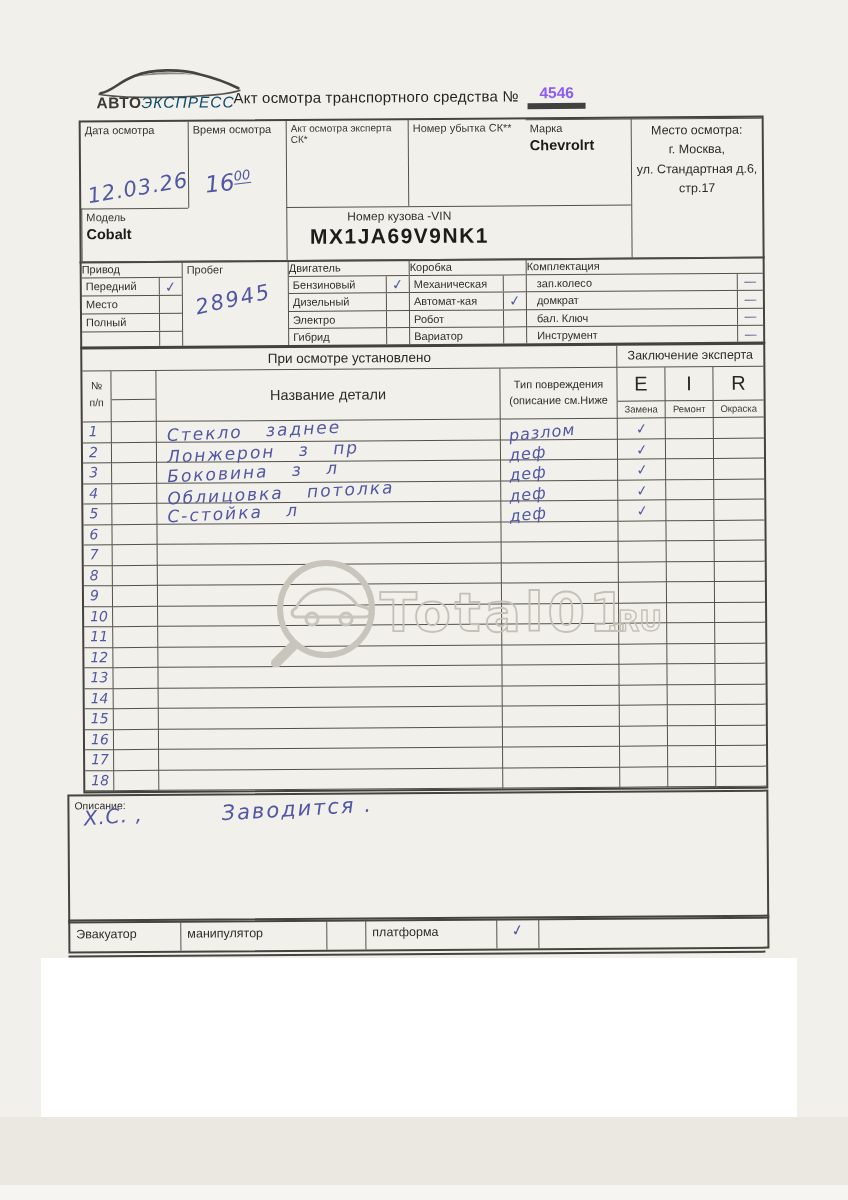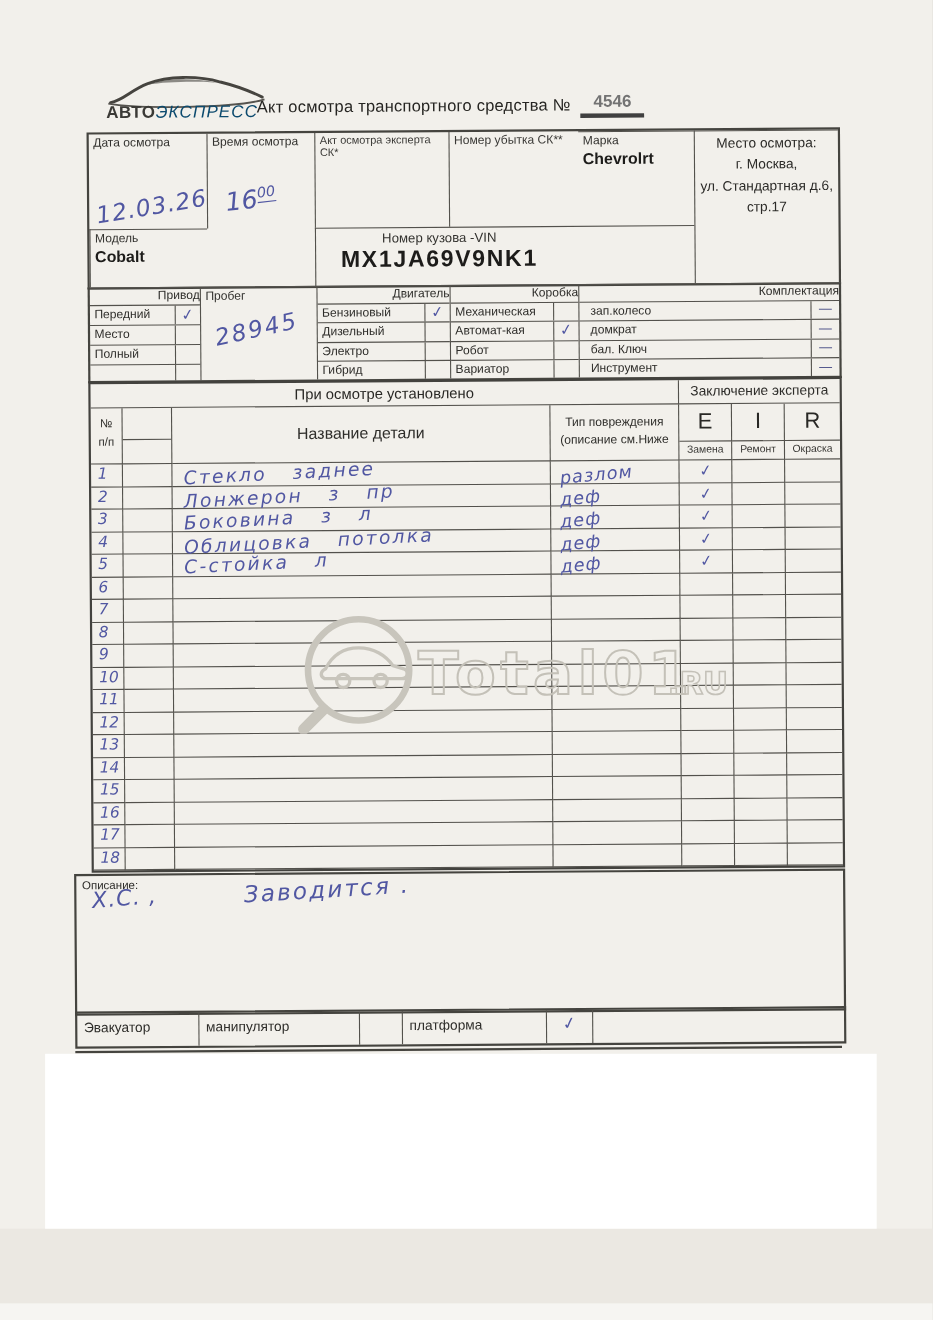--- a/index.html
+++ b/index.html
@@ -15,43 +15,43 @@
   .chk{font-family:"DejaVu Sans",sans-serif;font-weight:bold;font-style:italic;
        color:#5157a2;display:inline-block;transform:rotate(-8deg);font-size:14px;line-height:1;}
   .dash{font-family:"DejaVu Sans",sans-serif;color:#565a8e;font-size:13px;line-height:1;}
 
   
   .logo{left:94px;top:56px;width:160px;height:56px;}
   .brand{left:100px;top:92px;font-size:15.5px;letter-spacing:.5px;color:#3b3a36;white-space:nowrap;}
   .brand .b1{font-weight:bold;}
   .brand .b2{font-style:italic;font-weight:300;letter-spacing:1px;color:#0c4a6e;}
   .title{left:237px;top:88px;font-size:15px;color:#262522;letter-spacing:.2px;}
-  .title-num{left:531px;top:85px;font-size:15.5px;font-weight:bold;color:#737373;
-    border-bottom:4px solid #404040;padding:0 12px 1px 12px;}
+  .title-num{left:531px;top:85px;font-size:15.5px;font-weight:bold;color:#8b5cf6;
+    border-bottom:6px solid #404040;padding:0 12px 1px 12px;}
 
   
   .gridA{left:82px;top:118px;width:681px;border:2px solid #45443f;display:grid;
     grid-template-columns:107px 98px 122px 118px 105px auto;grid-template-rows:86px 53px;background:transparent;}
   .gridA>div{position:relative;border-left:1px solid #53514c;border-top:1px solid #53514c;padding:2px 4px;}
   .gridA>div.nl{border-left:none;} .gridA>div.nt{border-top:none;}
   .cell-place{grid-column:6;grid-row:1/3;text-align:center;font-size:12.5px;line-height:1.55;padding-top:16px;color:#2c2b28;}
   .cell-vin{grid-column:3/6;grid-row:2;text-align:center;}
   .vin-lbl{font-size:12px;transform:translateX(-60px);color:#33322f;}
   .vin-val{font-size:21px;font-weight:bold;letter-spacing:1.5px;color:#1d1c1a;transform:translateX(-60px);margin-top:1px;}
   .ingos-val{position:absolute;left:0;right:4px;bottom:8px;text-align:center;font-size:20px;font-weight:bold;color:#1d1c1a;}
   .mk-val{font-size:14.5px;font-weight:bold;color:#1d1c1a;margin-top:3px;}
   .date-hw{position:absolute;left:6px;bottom:8px;font-size:21px;transform:rotate(-9deg);letter-spacing:1px;white-space:nowrap;}
   .time-hw{position:absolute;left:16px;bottom:12px;font-size:23px;transform:rotate(-6deg);}
   .time-hw sup{font-size:13px;border-bottom:1.5px solid #5157a2;vertical-align:9px;}
 
   
   .gridB{left:82px;top:259px;width:681px;height:84px;border:2px solid #45443f;border-top:1px solid #53514c;display:flex;}
   .vcol{position:relative;border-left:1px solid #53514c;display:flex;flex-direction:column;}
   .vcol:first-child{border-left:none;}
-  .vhdr{height:15px;text-align:right;font-size:11px;border-bottom:1px solid #53514c;line-height:14px;}
+  .vhdr{height:15px;text-align:left;font-size:11px;border-bottom:1px solid #53514c;line-height:14px;}
   .vrow{height:17px;display:flex;border-bottom:1px solid #53514c;}
   .vrow:last-child{border-bottom:none;flex:1;}
   .vname{flex:1;font-size:11px;line-height:16px;padding-left:4px;white-space:nowrap;}
   .vbox{width:22px;border-left:1px solid #53514c;display:flex;align-items:center;justify-content:center;}
   .vbox-w{width:25px;}
   .mil-lbl{position:absolute;left:4px;top:2px;}
   .mil-hw{position:absolute;left:12px;top:26px;font-size:21px;letter-spacing:2px;transform:rotate(-12deg);}
   .charc{font-size:11px;line-height:1.5;padding:3px 0 0 6px;}
 
   

